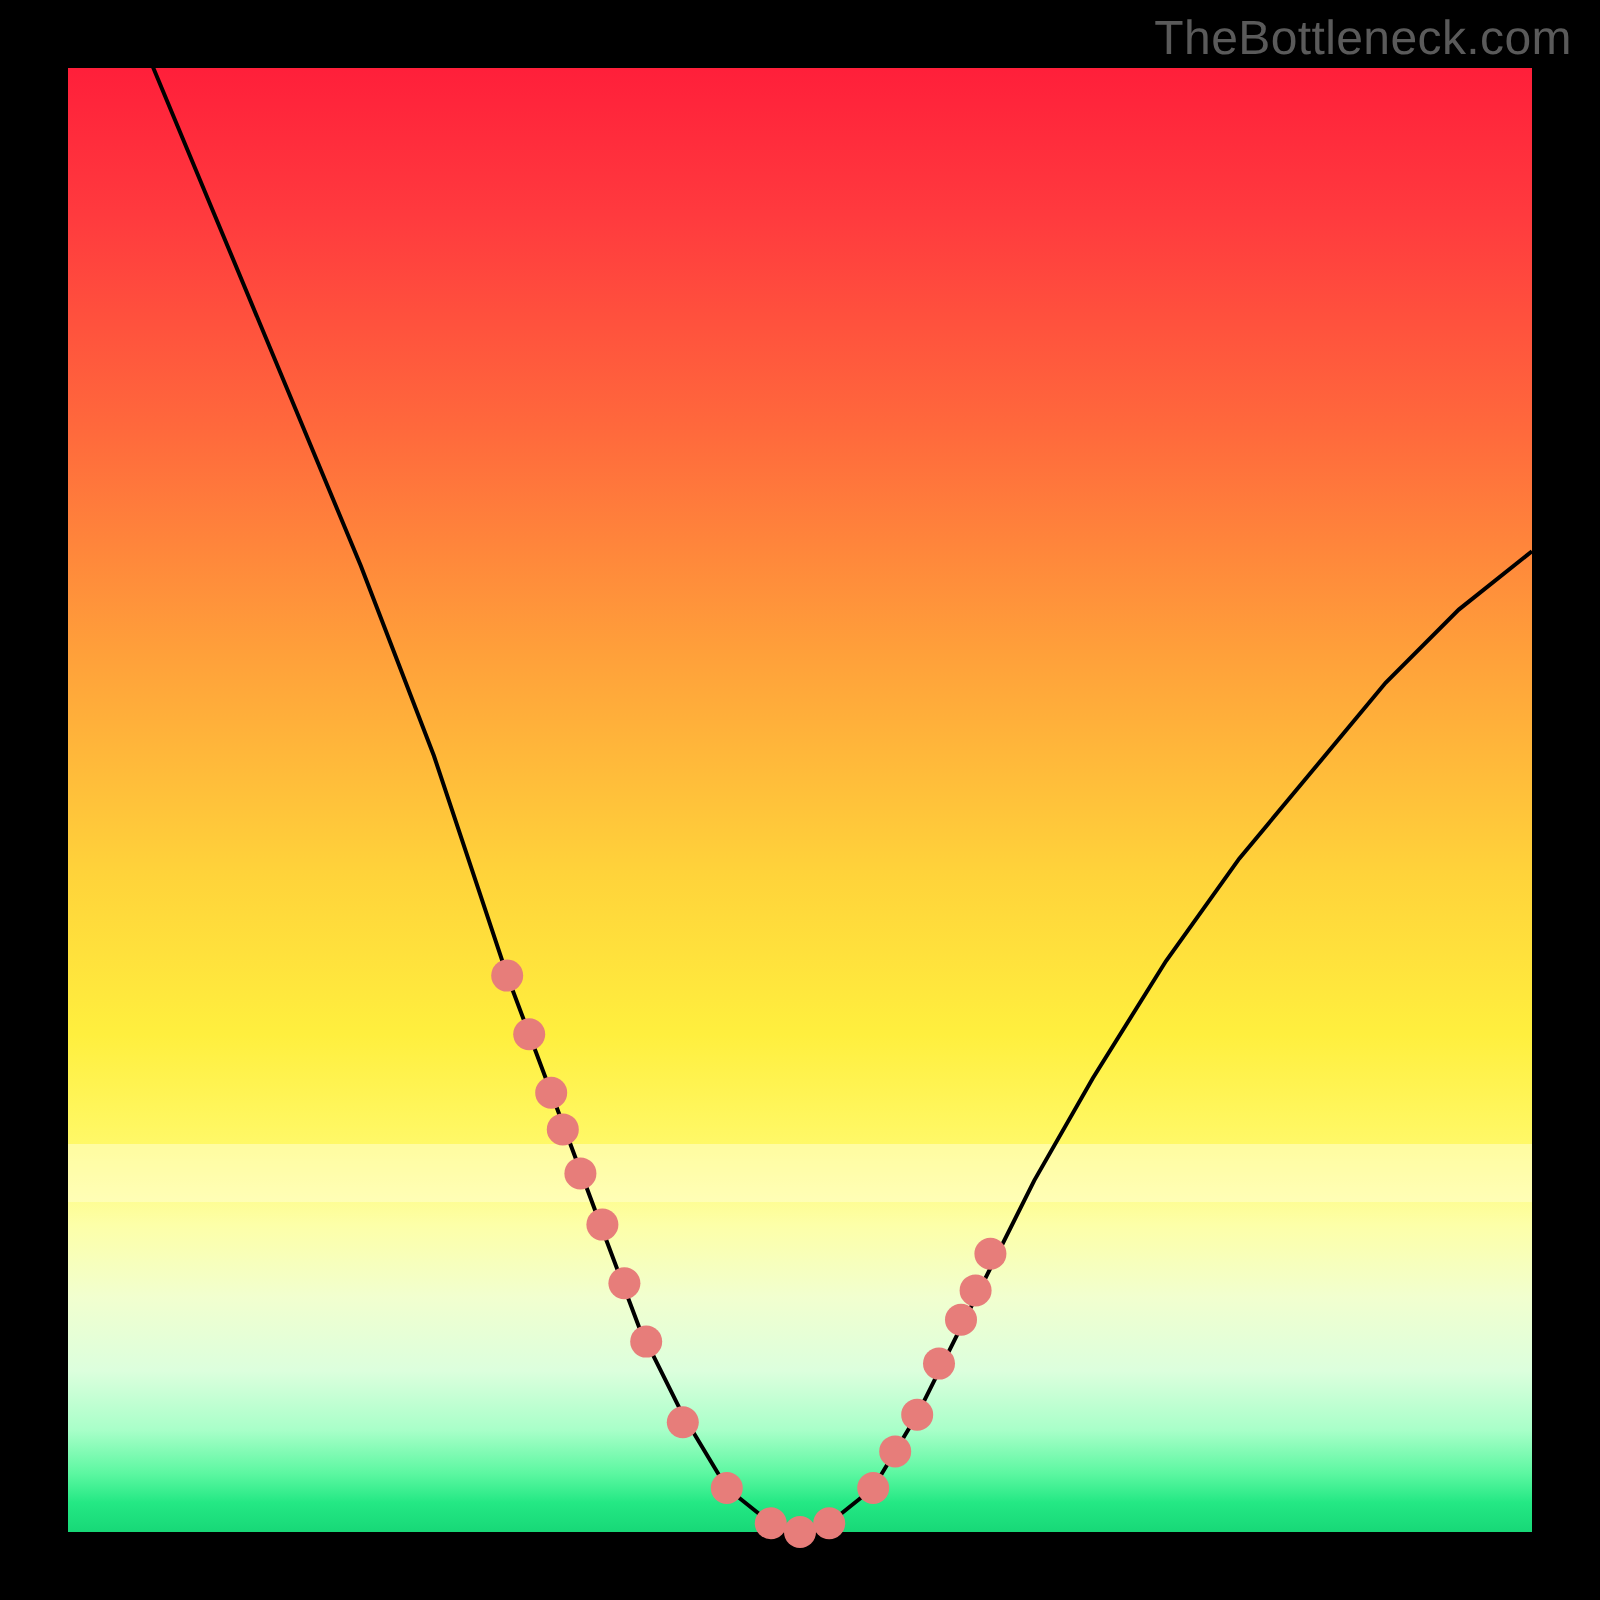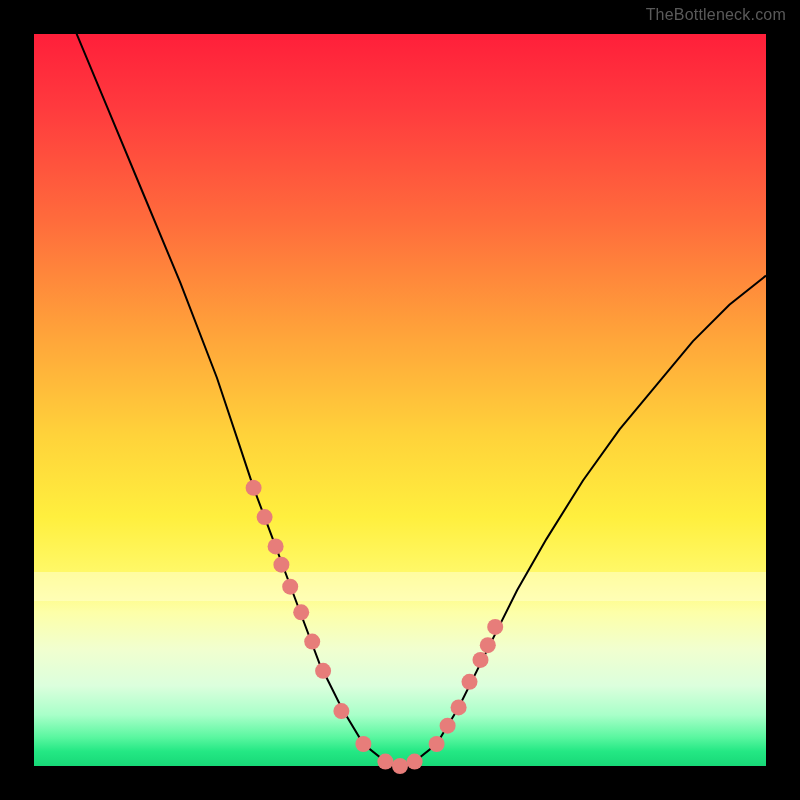--- a/index.html
+++ b/index.html
@@ -48,21 +48,21 @@
     width: 100%;
     top: 73.5%;
     height: 4%;
     background: rgba(255, 255, 210, 0.55);
   }
   .watermark {
     position: absolute;
     top: 6px;
     right: 14px;
     color: #5a5a5a;
-    font-size: 16px;
+    font-size: 24px;
     letter-spacing: 0.2px;
     font-weight: 400;
     user-select: none;
   }
   svg.curve {
     position: absolute;
     left: 0;
     top: 0;
     width: 732px;
     height: 732px;

